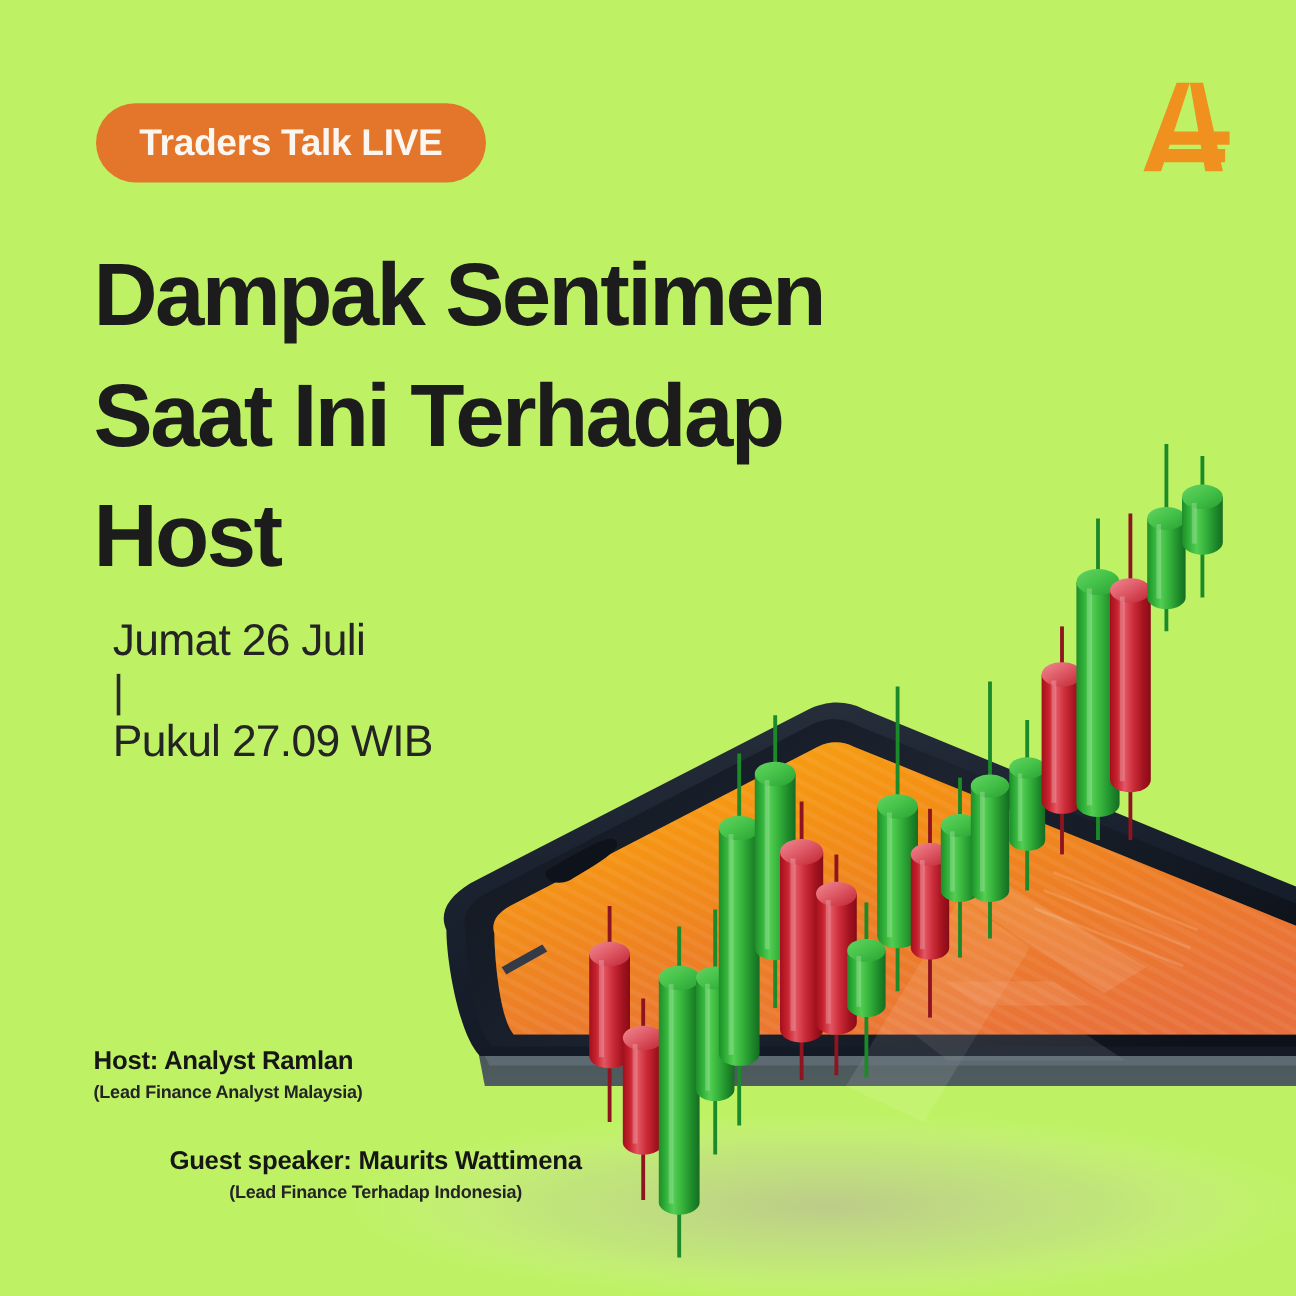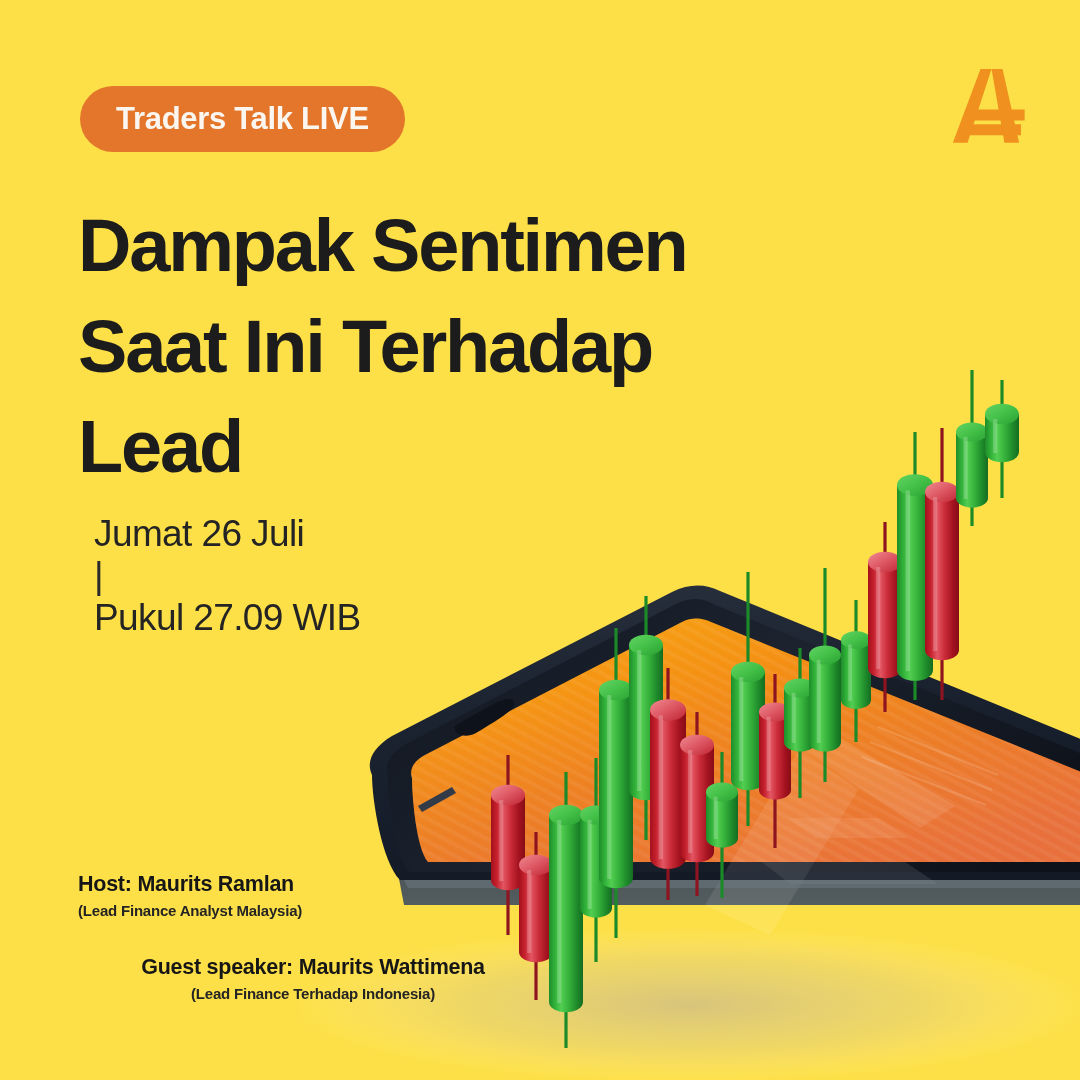--- a/index.html
+++ b/index.html
@@ -6,21 +6,21 @@
   html,body { width:1080px; height:1080px; }
   body {
     font-family:"Liberation Sans", sans-serif;
     background:#F8F4F1;
     position:relative;
     overflow:hidden;
   }
   #poster {
     position:relative;
     width:1080px; height:1080px;
-    background:#fde047;
+    background:#bef264;
     overflow:hidden;
   }
 
   
   #artwork {
     position:absolute;
     inset:0;
     z-index:1;
   }
   #artwork svg { display:block; width:1080px; height:1080px; }
@@ -429,32 +429,32 @@
           <path d="M28,56 L92,56 L92,68 L24,68 Z"></path>
 
           <path d="M22,72 L88,72 L88,84 L18,84 Z"></path>
         </g>
       </svg>
     </div>
 
     <h1 class="headline">
       <span class="hl-line">Dampak Sentimen</span>
       <span class="hl-line">Saat Ini Terhadap</span>
-      <span class="hl-line">Lead</span>
+      <span class="hl-line">Host</span>
     </h1>
 
     <div class="dateline">
       <span>Jumat 26 Juli</span>
       <span class="sep">|</span>
       <span>Pukul 27.09 WIB</span>
     </div>
 
     <div class="credits">
       <div class="credit-block">
-        <div class="credit-name">Host: Maurits Ramlan</div>
+        <div class="credit-name">Host: Analyst Ramlan</div>
         <div class="credit-role">(Lead Finance Analyst Malaysia)</div>
       </div>
       <div class="credit-block">
         <div class="credit-name">Guest speaker: Maurits Wattimena</div>
         <div class="credit-role">(Lead Finance Terhadap Indonesia)</div>
       </div>
     </div>
 
   </div>
 </div>

